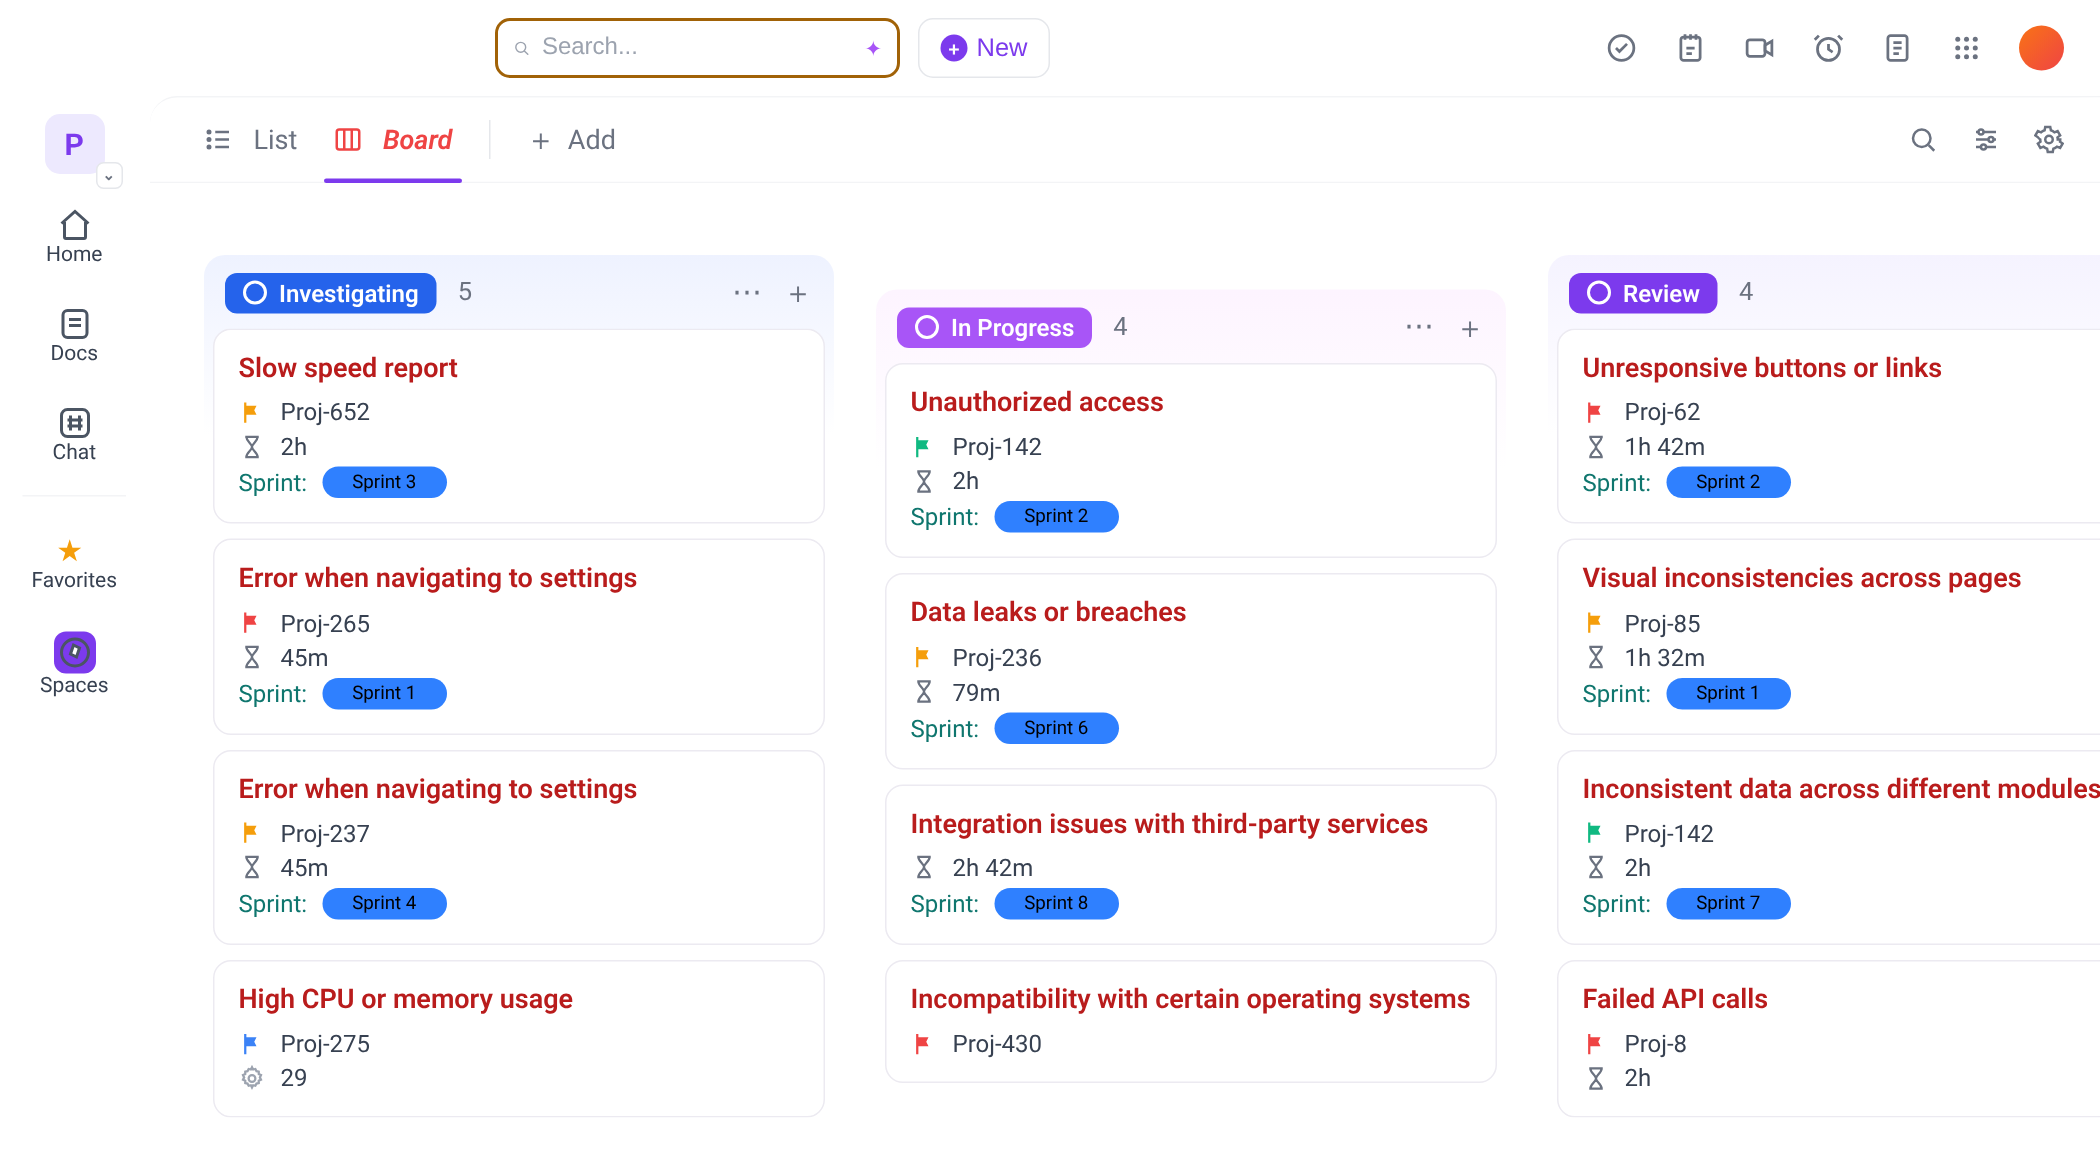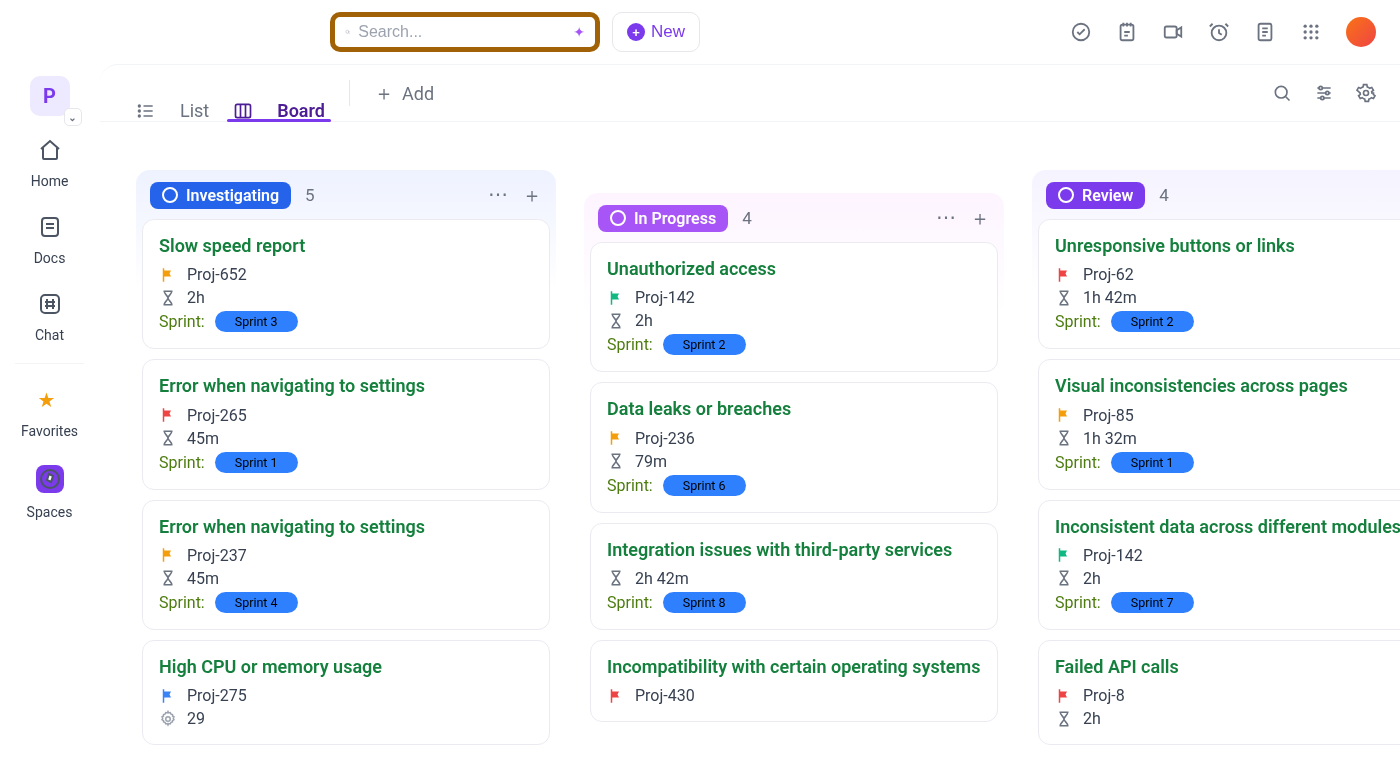--- a/index.html
+++ b/index.html
@@ -1,48 +1,48 @@
 <!DOCTYPE html>
 <html><head>
 <meta charset="utf-8">
 <style>
   * { box-sizing: border-box; margin: 0; padding: 0; }
   html, body { height: 100%; font-family: -apple-system, BlinkMacSystemFont, "Segoe UI", Roboto, Helvetica, Arial, sans-serif; color: #1f2937; background:#fff; }
   body { display:flex; flex-direction:column; }
 
   
   .topbar { height:64px; display:flex; align-items:center; padding:0 24px 0 330px; gap:12px; }
-  .search-box { display:flex; align-items:center; width:270px; height:40px; border:5px solid #a16207; border-radius:10px; padding:0 10px; gap:8px; color:#9ca3af; }
+  .search-box { display:flex; align-items:center; width:270px; height:40px; border:2px solid #a16207; border-radius:10px; padding:0 10px; gap:8px; color:#9ca3af; }
   .search-box input { flex:1; border:none; outline:none; font-size:16px; background:transparent; color:#111; }
   .search-box input::placeholder { color:#9ca3af; }
   .sparkle { color:#a855f7; font-size:14px; }
   .new-btn { display:flex; align-items:center; gap:6px; height:40px; padding:0 14px; border:1px solid #e5e7eb; border-radius:10px; background:#fff; cursor:pointer; font-size:17px; font-weight:500; color:#7c3aed; }
   .new-btn .plus-badge { width:18px; height:18px; border-radius:50%; background:#7c3aed; color:#fff; display:flex; align-items:center; justify-content:center; font-size:13px; font-weight:700; line-height:1;}
   .topbar-spacer { flex:1; }
   .top-icons { display:flex; align-items:center; gap:24px; color:#6b7280; }
   .top-icons .ticon { width:22px; height:22px; display:flex; align-items:center; justify-content:center; cursor:pointer; }
   .avatar { width:30px; height:30px; border-radius:50%; background:linear-gradient(135deg,#f97316,#ef4444); display:inline-block; }
 
   
   .layout { flex:1; display:flex; overflow:hidden; }
   .sidebar { width:100px; border-right:1px solid #f4e8ff00; display:flex; flex-direction:column; align-items:center; padding-top:12px; gap:6px; background:#fff; }
   .workspace-badge { width:40px; height:40px; border-radius:10px; background:#ede9fe; color:#7c3aed; font-weight:700; font-size:20px; display:flex; align-items:center; justify-content:center; position:relative; margin-bottom:4px;}
   .workspace-badge .chev { position:absolute; right:-12px; bottom:-10px; width:18px; height:18px; border:1px solid #e5e7eb; border-radius:5px; background:#fff; display:flex; align-items:center; justify-content:center; font-size:10px; color:#6b7280;}
-  .side-item { width:100%; display:flex; flex-direction:column; align-items:center; gap:11px; padding:12px 0 8px; cursor:pointer; color:#374151;}
+  .side-item { width:100%; display:flex; flex-direction:column; align-items:center; gap:0; padding:12px 0 8px; cursor:pointer; color:#374151;}
   .side-item svg, .side-item .sicon { width:24px;height:24px; stroke:#4b5563; }
   .side-item .label { font-size:14px; }
   .side-sep { width:70%; height:1px; background:#f3f4f6; margin:6px 0; }
   .side-item.fav .sicon { color:#f59e0b; }
   .side-item.spaces .sicon-box { width:28px;height:28px;border-radius:8px;background:#7c3aed;display:flex;align-items:center;justify-content:center;color:#fff; }
 
   
   .content { flex:1; display:flex; flex-direction:column; overflow:hidden; }
   .tabsbar { height:58px; border-top:1px solid #f3f4f6; border-bottom:1px solid #f3f4f6; display:flex; align-items:center; padding:0 24px 0 36px; gap:24px; border-top-left-radius:18px; }
-  .tab { display:flex; align-items:flex-end; gap:24px; height:100%; color:#6b7280; font-size:18px; cursor:pointer; position:relative; }
-  .tab.active { color:#4c1d95; font-weight:600; }
+  .tab { display:flex; align-items:center; gap:13px; height:100%; color:#6b7280; font-size:18px; cursor:pointer; position:relative; }
+  .tab.active { color:#ef4444; font-weight:600;font-style:italic; }
   .tab.active::after { content:""; position:absolute; left:-6px; right:-6px; bottom:-1px; height:3px; background:#7c3aed; border-radius:2px; }
   .tab-add { color:#6b7280; display:flex; align-items:center; gap:8px; font-size:18px; cursor:pointer; }
   .vdiv { width:1px; height:26px; background:#e5e7eb; }
   .tabs-spacer { flex:1; }
   .tab-right-icons { display:flex; gap:22px; color:#6b7280; }
   .tab-right-icons .ticon { cursor:pointer; width:20px; height:20px; display:flex; align-items:center; justify-content:center;}
 
   
   .board { flex:1; overflow-x:auto; overflow-y:hidden; padding:20px 0 0 36px; display:flex; gap:28px; align-items:center; }
   .column { width:420px; flex:0 0 420px; display:flex; flex-direction:column; border-radius:14px 14px 0 0; padding-bottom:8px;}
@@ -56,30 +56,30 @@
   .chip-blue   { background:#2563eb; }
   .chip-purple { background:#a855f7; }
   .chip-violet { background:#7c3aed; }
   .col-count { color:#6b7280; font-size:17px; }
   .col-spacer { flex:1; }
   .col-actions { display:flex; gap:14px; color:#6b7280; }
   .col-actions .ca { cursor:pointer; font-size:20px; }
 
   .cards { display:flex; flex-direction:column; gap:10px; padding:0 6px; overflow:hidden; }
   .card { background:#fff; border:1px solid #eceaf1; border-radius:12px; padding:14px 16px 12px; }
-  .card-title { font-size:18px; font-weight:600; color:#15803d; margin-bottom:8px; line-height:1.3; }
+  .card-title { font-size:18px; font-weight:600; color:#b91c1c; margin-bottom:8px; line-height:1.3; }
   .card-row { display:flex; align-items:center; gap:10px; color:#374151; font-size:16px; margin:4px 0; }
   .flag { width:18px; height:18px; display:inline-block; }
   .flag.yellow { color:#f59e0b; }
   .flag.red    { color:#ef4444; }
   .flag.green  { color:#10b981; }
   .flag.blue   { color:#3b82f6; }
   .hourglass { color:#6b7280; }
   .gear-sm { color:#9ca3af; }
-  .sprint-label { color:#4d7c0f; font-size:16px; }
+  .sprint-label { color:#0f766e; font-size:16px; }
   .sprint-badge { background:#2f80ff; color:#000000; font-size:12.5px; font-weight:400; padding:3px 20px; border-radius:999px; }
 
   svg { display:block; }
 </style>
 </head>
 <body>
 
 <div class="topbar">
   <div class="search-box">
     <svg width="18" height="18" viewBox="0 0 24 24" fill="none" stroke="#9ca3af" stroke-width="2" stroke-linecap="round">

